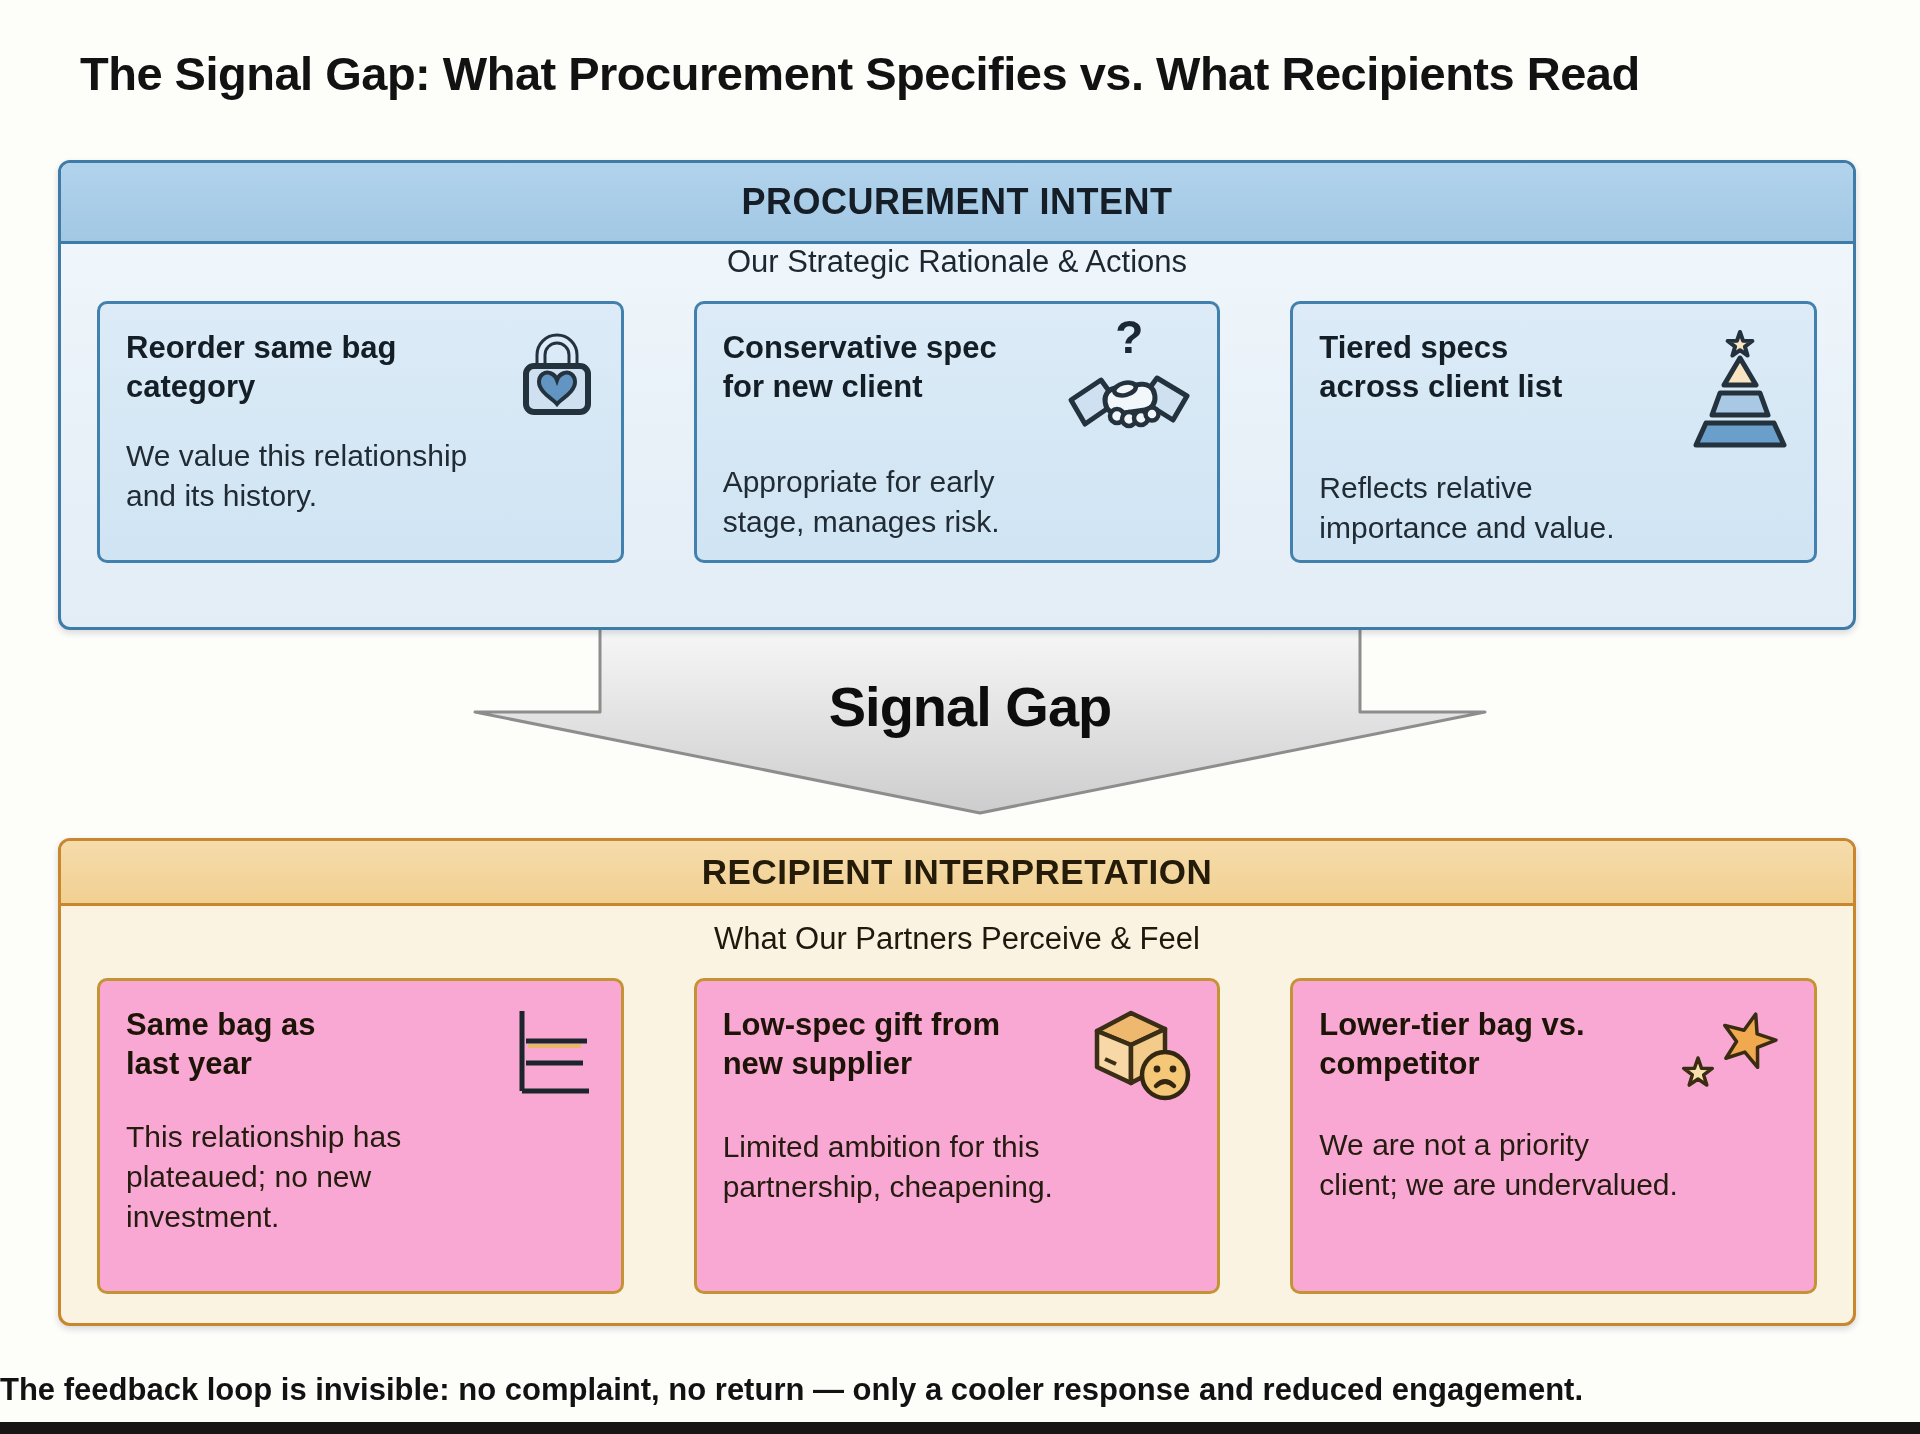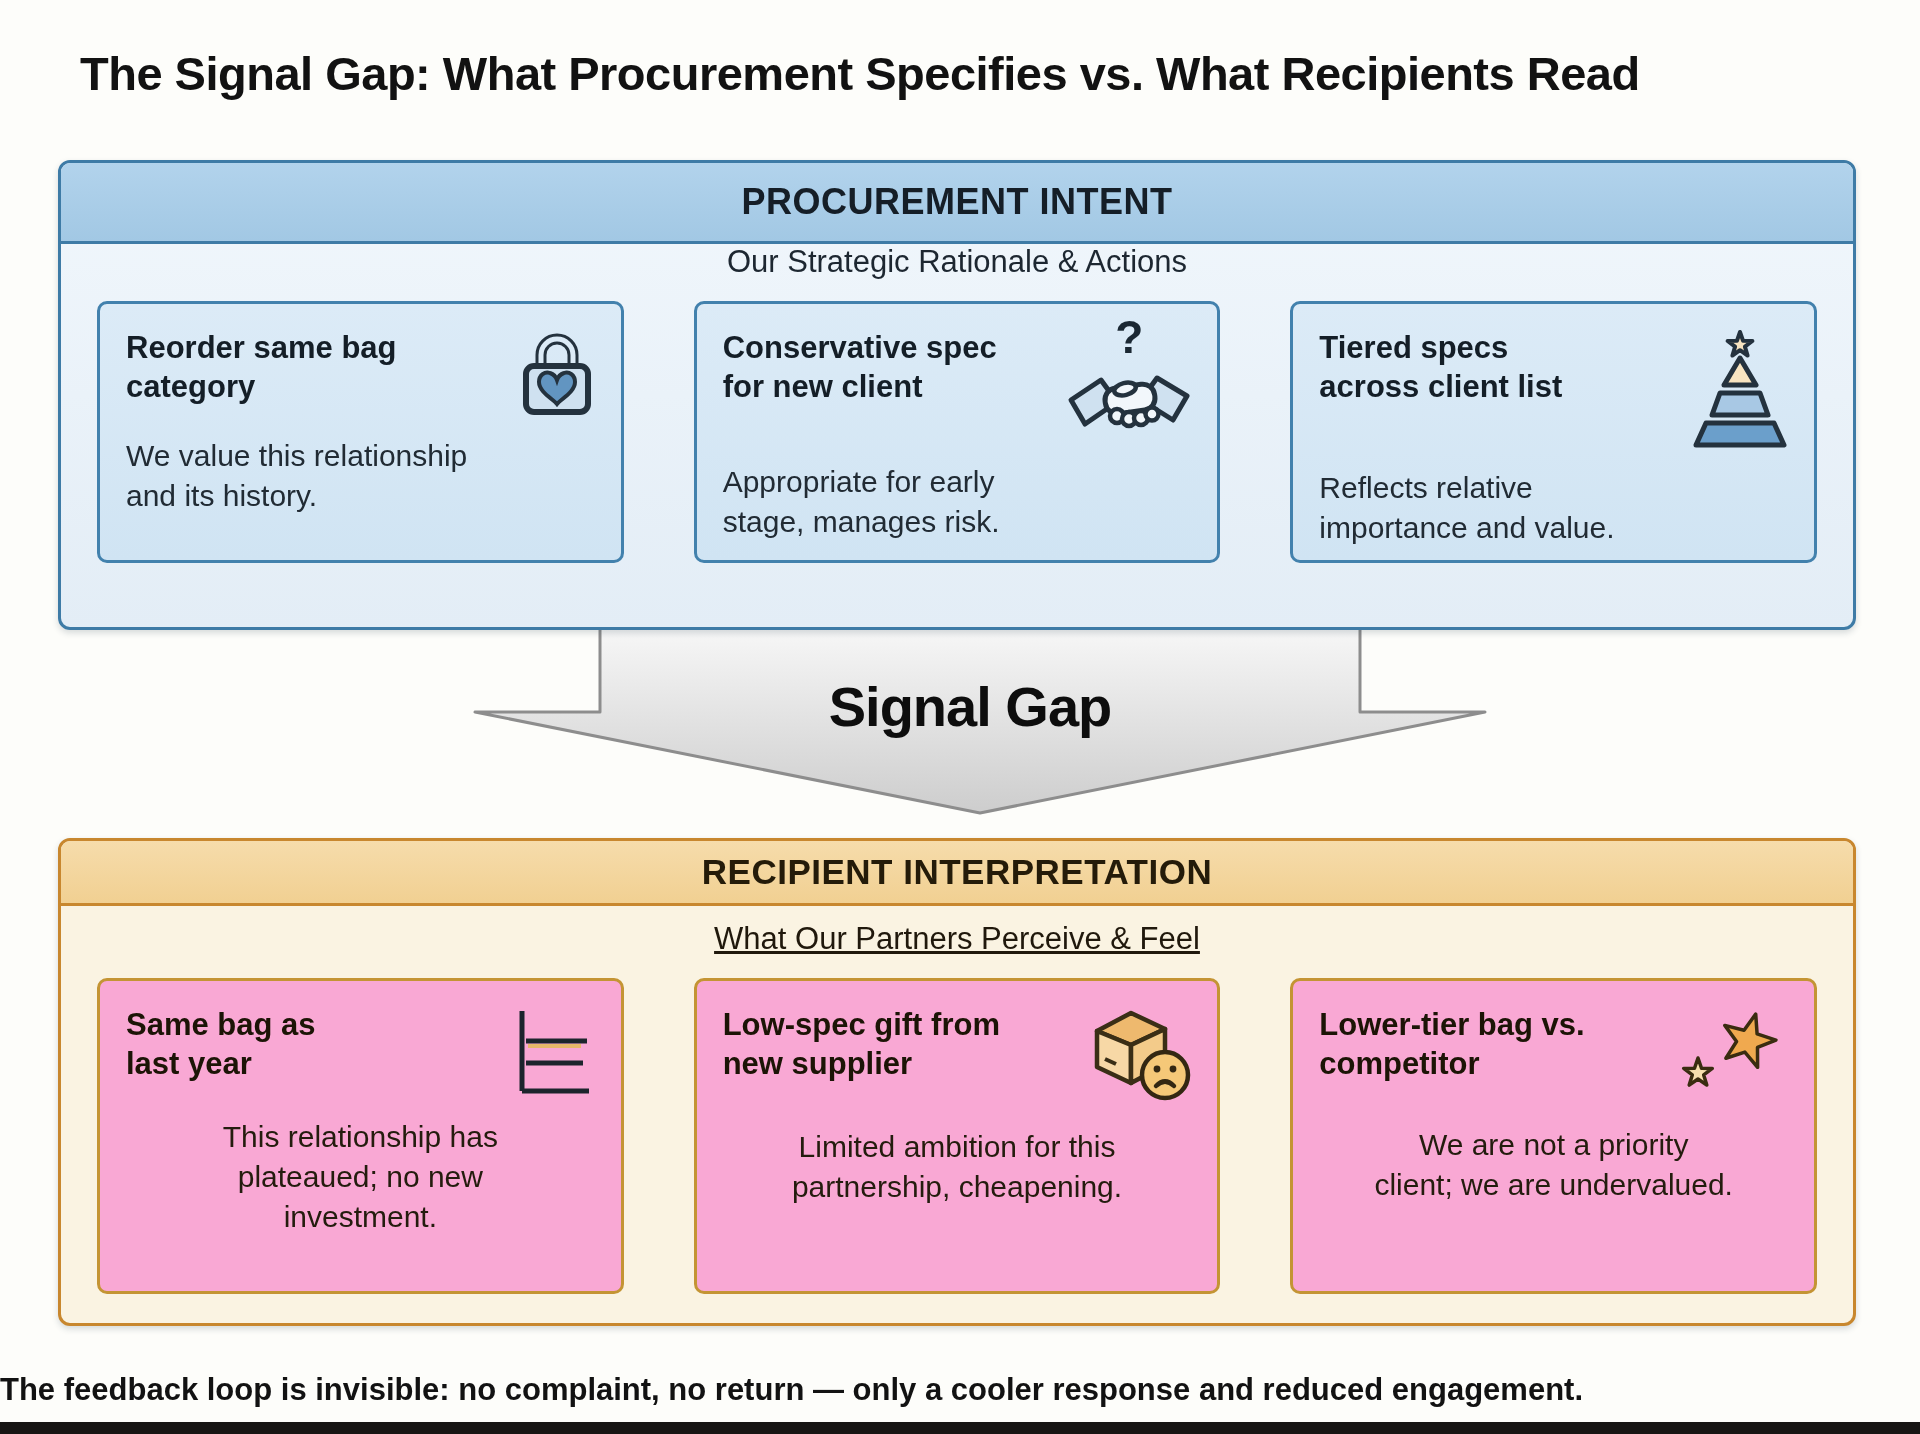--- a/index.html
+++ b/index.html
@@ -30,40 +30,40 @@
     font-weight:bold;border-bottom:3px solid;
     letter-spacing:.5px;color:#151e27;
   }
   .blue .panel-header{height:78px;font-size:36px;border-color:#3e7ba6;
     background:linear-gradient(180deg,#b2d3ec 0%,#a2c8e4 100%);}
   .orange .panel-header{height:62px;font-size:35px;border-color:#c8872e;color:#241b09;
     background:linear-gradient(180deg,#f6dcab 0%,#f1d092 100%);}
   .panel-subtitle{
     text-align:center;font-size:31px;color:#1d2731;
   }
-  .orange .panel-subtitle{color:#20180c;margin-top:15px;text-decoration:underline;}
+  .orange .panel-subtitle{color:#20180c;margin-top:15px;}
   .cards{display:flex;gap:70px;padding:21px 36px 0 36px;}
   .card{
     flex:1;border:3px solid;border-radius:10px;
     padding:24px 26px;box-sizing:border-box;
   }
   .blue .card{height:262px;border-color:#4281ad;
     background:linear-gradient(180deg,#dcebf7 0%,#d0e4f3 100%);}
   .orange .card{height:316px;border-color:#c49434;background:#f9a8d4;}
   .card-top{display:flex;justify-content:space-between;align-items:flex-start;}
   .card-title{
     font-size:31px;font-weight:bold;line-height:1.26;
     white-space:pre-line;color:#141e27;
   }
   .orange .card-title{color:#1c1406;}
   .card-body{
     font-size:30px;line-height:1.33;white-space:pre-line;
     color:#212b34;margin-top:16px;
   }
-  .orange .card-body{color:#241c0e;text-align:center;}
+  .orange .card-body{color:#241c0e;}
   .card-icon{flex-shrink:0;margin-left:10px;position:relative;}
   .qmark{
     position:absolute;top:-14px;left:50%;transform:translateX(-50%);
     font-size:46px;font-weight:bold;color:#1b2833;line-height:1;
   }
   
   .gap-arrow{position:absolute;left:450px;top:627px;z-index:1;}
   .gap-label{
     position:absolute;left:450px;top:674px;width:1040px;z-index:3;
     text-align:center;font-size:56px;font-weight:bold;color:#0d0d0d;

